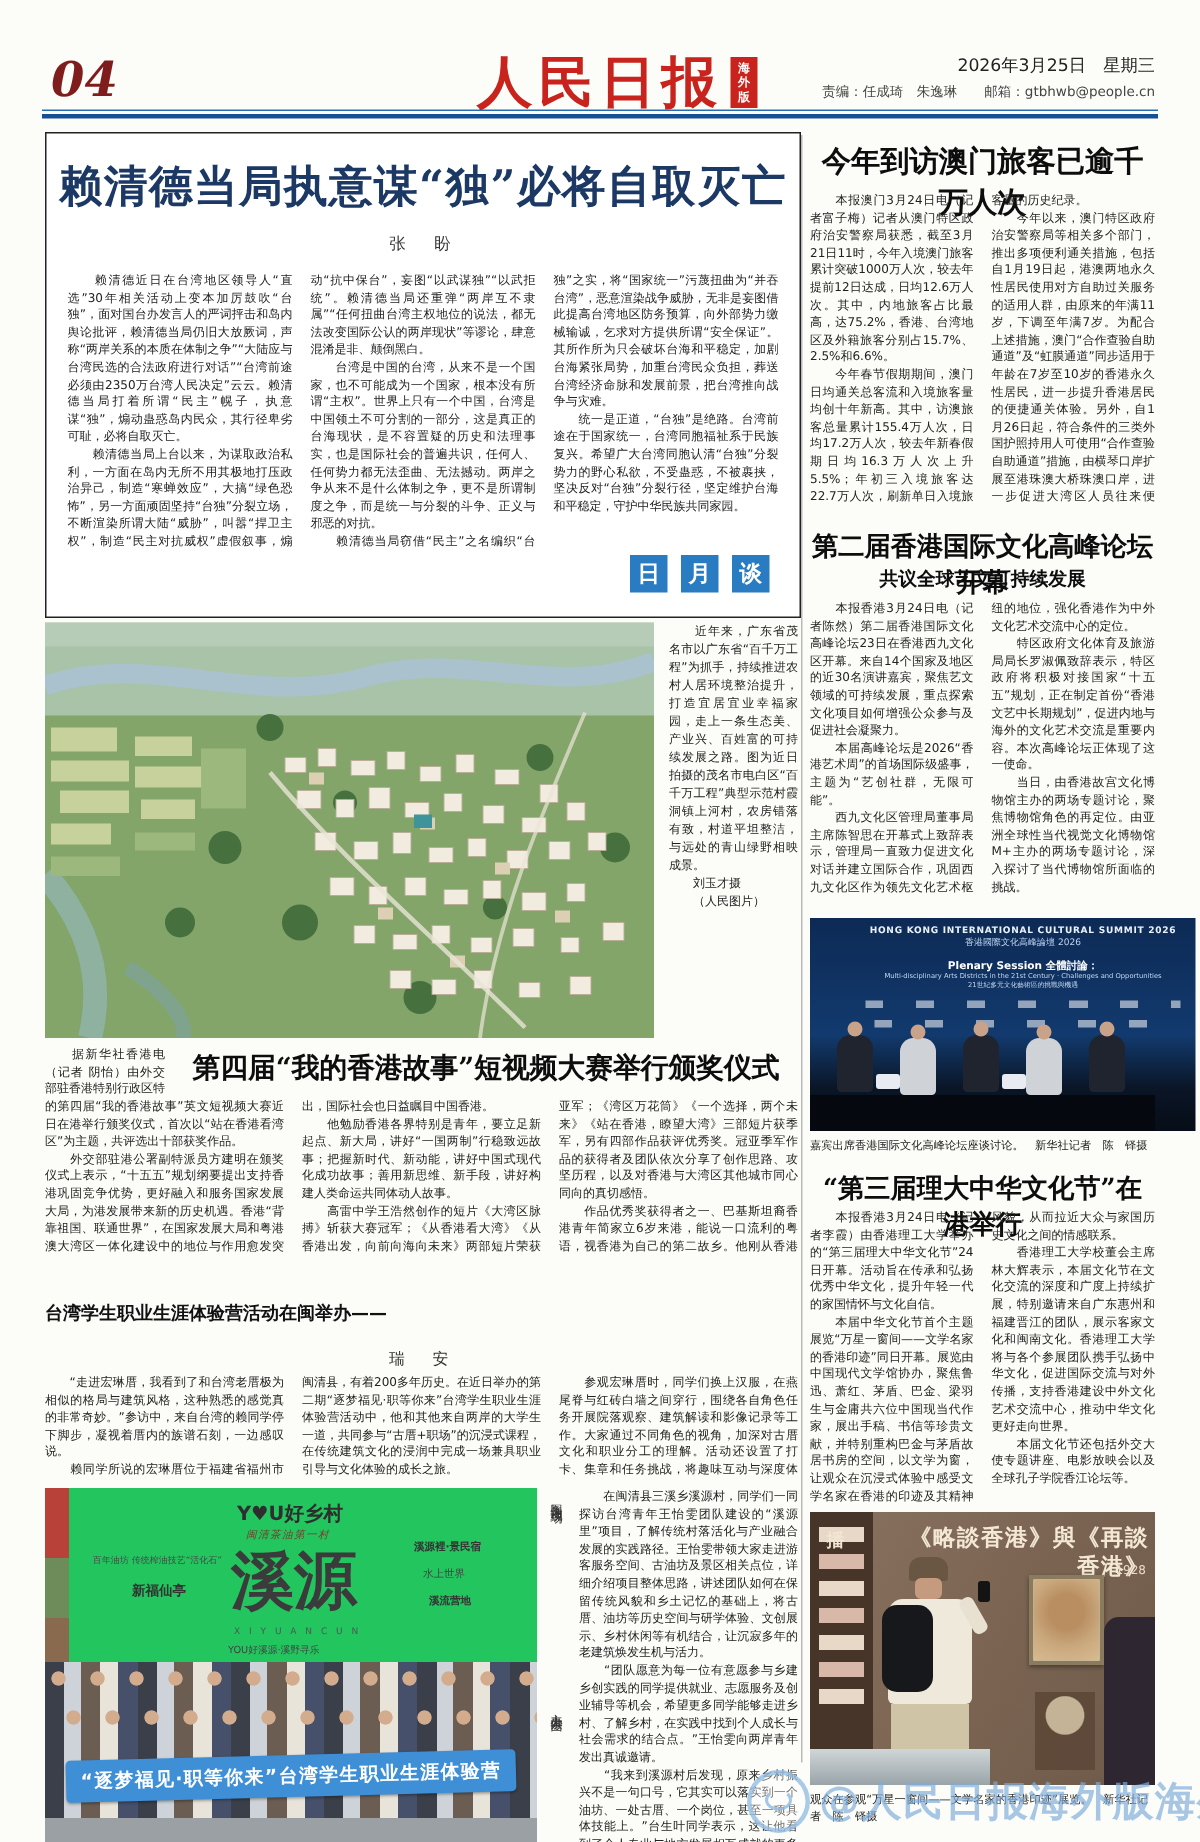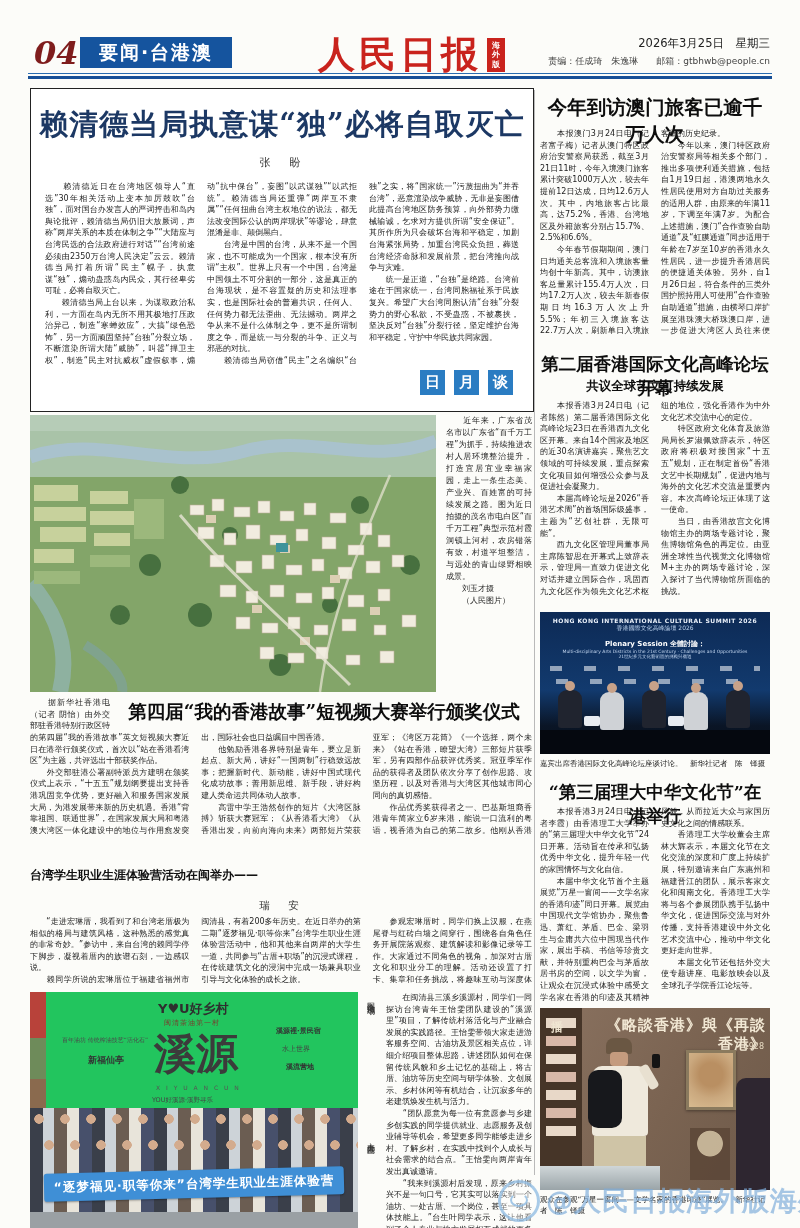--- a/index.html
+++ b/index.html
@@ -30,21 +30,21 @@
   .tagbox{display:flex;gap:9px;}
   .tagbox span{width:25px;height:25px;background:#2a7cc2;color:#fff;font-weight:bold;font-size:15px;
                display:flex;align-items:center;justify-content:center;font-family:"DejaVu Serif",serif;}
   
   .h-big{font-family:"DejaVu Serif",serif;font-weight:bold;color:#0d0d0d;text-align:center;}
   .h-red{font-family:"DejaVu Serif",serif;font-weight:bold;color:#9e2a22;text-align:center;letter-spacing:2px;}
   .kicker{font-size:12px;font-weight:bold;color:#111;margin-top:20px;}
   .caption{font-size:7.5px;color:#222;line-height:1.5;}
   .vrule{width:1px;background:#b9b9b9;}
   
-  .summitphoto{background:linear-gradient(180deg,#0d2a55 0%,#123a6e 55%,#0a1526 80%,#070d18 100%);overflow:hidden;}
+  .summitphoto{background:linear-gradient(180deg,#0d2a55 0%,#123a6e 55%,#0a1526 80%,#070d18 100%);overflow:hidden;padding-left:27px;}
   .sp-l1{font-size:6px;font-weight:bold;color:#eaf1fa;text-align:center;letter-spacing:.5px;}
   .sp-l2{font-size:6px;color:#bcd3ee;text-align:center;}
   .sp-p1{font-size:7px;font-weight:bold;color:#fff;text-align:center;}
   .sp-p2{font-size:4.5px;color:#c3d6ef;text-align:center;}
   .logorow{height:5px;background:repeating-linear-gradient(90deg,rgba(255,255,255,.55) 0 12px,transparent 12px 34px);}
   .person{position:absolute;width:24px;height:38px;background:#20242f;border-radius:9px 9px 3px 3px;}
   .person::before{content:"";position:absolute;top:-9px;left:7px;width:10px;height:10px;border-radius:50%;background:#c8a289;}
   .person.light{background:#cfd2d6;}
   .stool{position:absolute;width:16px;height:10px;background:#e8ecf2;border-radius:2px;}
   
@@ -67,23 +67,20 @@
   .wm-circle::after{content:"";position:absolute;left:9px;top:10px;width:14px;height:10px;border-radius:50%;
              border:2.5px solid rgba(140,185,225,.8);border-top-color:transparent;}
   .wm-text{font-size:27px;font-weight:bold;color:rgba(125,172,218,.68);letter-spacing:1px;white-space:nowrap;}
 </style>
 </head>
 <body>
 
 <div class="page">
 
   <div class="abs pageno" style="left:34px;top:34px;">04</div>
-  <div class="abs sectionbox" style="left:80px;top:37px;width:152px;height:31px;">
-    <span>要闻·台港澳</span>
-  </div>
   <div class="abs" style="left:318px;top:30px;display:flex;align-items:center;gap:5px;">
     <span class="masthead">人民日报</span>
     <span class="badge" style="width:18px;height:34px;">
       <span>海</span>
       <span>外</span>
       <span>版</span>
     </span>
   </div>
   <div class="abs" style="right:30px;top:36px;">
     <div class="dateline">2026年3月25日　星期三</div>
@@ -217,21 +214,21 @@
   <div class="abs kicker" style="left:30px;top:847px;">台湾学生职业生涯体验营活动在闽举办——</div>
   <div class="abs author" style="left:30px;top:899px;width:502px;font-size:10.5px;">瑞　安</div>
   <div class="abs jtext cols3 prewrap" style="left:30px;top:916px;width:502px;height:72px;">　　“走进宏琳厝，我看到了和台湾老厝极为相似的格局与建筑风格，这种熟悉的感觉真的非常奇妙。”参访中，来自台湾的赖同学停下脚步，凝视着厝内的族谱石刻，一边感叹说。
 　　赖同学所说的宏琳厝位于福建省福州市闽清县，有着200多年历史。在近日举办的第二期“逐梦福见·职等你来”台湾学生职业生涯体验营活动中，他和其他来自两岸的大学生一道，共同参与“古厝+职场”的沉浸式课程，在传统建筑文化的浸润中完成一场兼具职业引导与文化体验的成长之旅。
 　　参观宏琳厝时，同学们换上汉服，在燕尾脊与红砖白墙之间穿行，围绕各自角色任务开展院落观察、建筑解读和影像记录等工作。大家通过不同角色的视角，加深对古厝文化和职业分工的理解。活动还设置了打卡、集章和任务挑战，将趣味互动与深度体验串联起来，让同学们通过轻松的形式，加深对传统建筑文化的感知。</div>
 
   <div class="abs" style="left:30px;top:992px;width:328px;height:236px;">
     <div class="signarea abs" style="left:0;top:0;width:328px;height:116px;">
       <div class="abs" style="left:0;top:0;width:16px;height:116px;background:linear-gradient(180deg,#b8423a 0 40%,#6e8b5a 40% 75%,#8a6a4e 75% 100%);"></div>
       <div class="abs" style="left:128px;top:8px;font-size:13px;font-weight:bold;color:#2e2e2e;">Y♥U好乡村</div>
-      <div class="abs" style="left:134px;top:26px;font-size:7px;color:#7a3c2e;letter-spacing:1px;">闽清茶油第一村</div>
+      <div class="abs" style="left:134px;top:26px;font-size:7px;color:#7a3c2e;letter-spacing:1px;font-style:italic;">闽清茶油第一村</div>
       <div class="abs" style="left:124px;top:34px;font-size:42px;font-weight:bold;color:#3b3b3b;font-family:'DejaVu Serif',serif;">溪源</div>
       <div class="abs" style="left:126px;top:92px;font-size:6px;color:#555;letter-spacing:2px;">X I Y U A N C U N</div>
       <div class="abs" style="left:122px;top:104px;font-size:6.5px;color:#444;">YOU好溪源·溪野寻乐</div>
       <div class="abs" style="left:28px;top:44px;width:90px;font-size:6px;color:#4a4a4a;text-align:right;">百年油坊 传统榨油技艺“活化石”</div>
       <div class="abs" style="left:58px;top:62px;font-size:9px;font-weight:bold;color:#333;">新福仙亭</div>
       <div class="abs" style="left:246px;top:34px;font-size:7px;font-weight:bold;color:#333;">溪源裡·景民宿</div>
       <div class="abs" style="left:252px;top:52px;font-size:7px;color:#444;">水上世界</div>
       <div class="abs" style="left:256px;top:70px;font-size:7px;font-weight:bold;color:#333;">溪流营地</div>
     </div>
     <div class="crowd abs" style="left:0;top:116px;width:328px;height:120px;">

